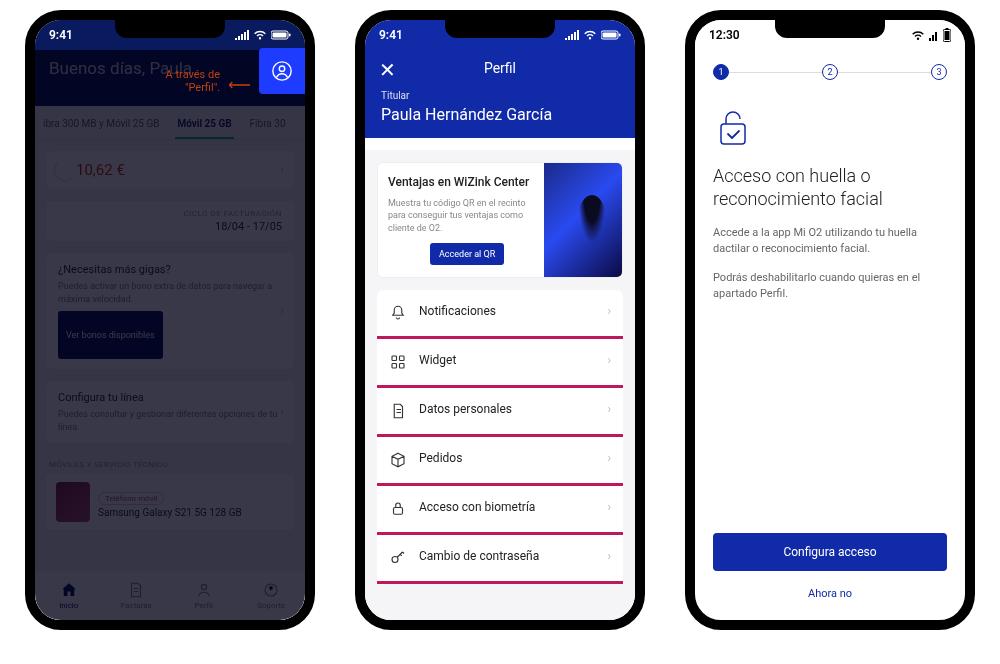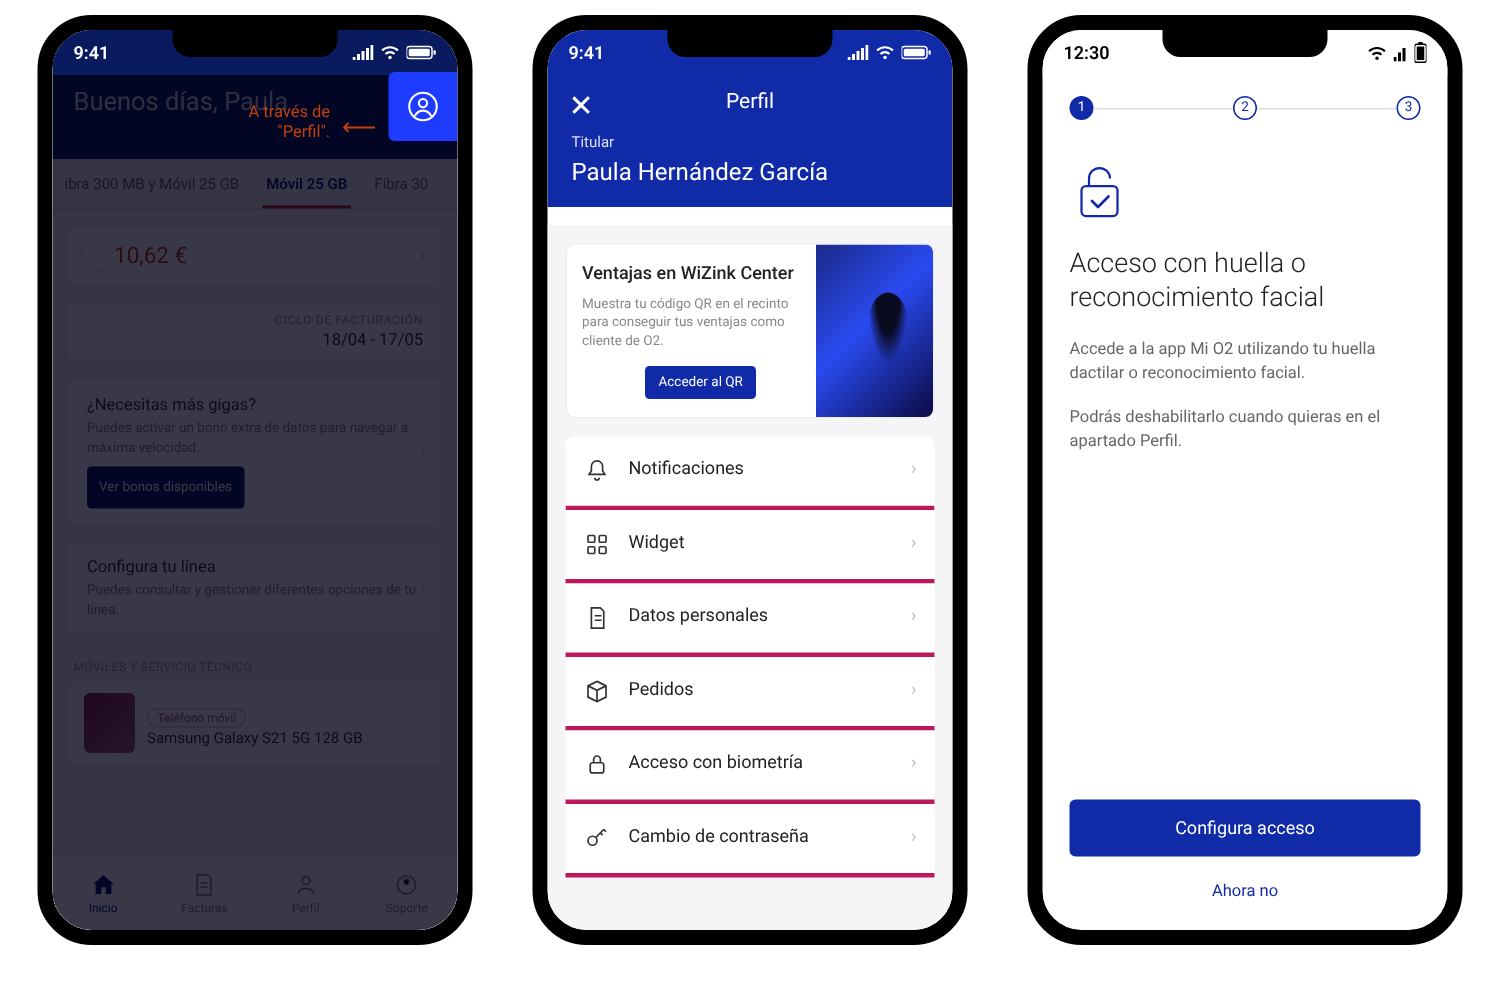--- a/index.html
+++ b/index.html
@@ -42,30 +42,30 @@
   .sicons { display:flex; gap:4px; align-items:center; }
 
   
   .p1-content {
     position:absolute; inset:0; background:#f2f2f4; overflow:hidden;
   }
   .p1-header { background:#0a1a5e; color:#fff; padding:0 0 24px; }
   .p1-greet { font-size:17px; font-weight:400; padding:8px 14px 4px; color:#fff; opacity:.8; }
   .p1-tabs { display:flex; gap:14px; padding:4px 6px 0; font-size:10px; color:#666; border-bottom:1px solid #e0e0e0; background:#f2f2f4;}
   .p1-tab { padding:8px 2px; white-space:nowrap; }
-  .p1-tab.active { color:#0a1a5e; font-weight:600; border-bottom:2px solid #b91c1c; }
+  .p1-tab.active { color:#0a1a5e; font-weight:600; border-bottom:2px solid #22c55e; }
   .p1-card { background:#fff; margin:10px 10px; border-radius:6px; padding:10px 12px; border:1px solid #eee; position:relative; }
   .p1-price { color:#c93a0a; font-size:15px; font-weight:400; padding-left:18px;}
   .p1-row { display:flex; }
   .p1-col { flex:1; }
   .p1-label { font-size:8px; color:#999; letter-spacing:.5px; }
   .p1-val { font-size:11px; color:#333; margin-top:2px;}
   .p1-cardtitle { font-size:11px; color:#333; margin-bottom:4px;}
   .p1-cardtext { font-size:9px; color:#888; line-height:1.4;}
-  .p1-btn-sm { display:inline-block; background:#0a1a5e; color:#fff; font-size:9px; padding:9px 8px; border-radius:3px; margin-top:6px;}
+  .p1-btn-sm { display:inline-block; background:#0a1a5e; color:#fff; font-size:9px; padding:19px 8px; border-radius:3px; margin-top:6px;}
   .p1-sect { font-size:8px; color:#999; padding:6px 14px 0; letter-spacing:.3px;}
   .p1-prod { background:#fff; margin:4px 10px; border-radius:6px; padding:8px 10px; border:1px solid #eee; display:flex; gap:8px; align-items:center;}
   .p1-prodimg { width:34px; height:40px; background:linear-gradient(135deg,#8a2a4a,#b5536d); border-radius:4px;}
   .p1-prodtag { font-size:8px; color:#b34d8a; border:1px solid #e6c2da; border-radius:10px; padding:1px 6px; display:inline-block;}
   .p1-prodname { font-size:10px; color:#333; margin-top:2px;}
   .p1-nav { position:absolute; bottom:0; left:0; right:0; height:50px; background:#fff; border-top:1px solid #eee; display:flex; }
   .p1-navitem { flex:1; display:flex; flex-direction:column; align-items:center; justify-content:center; gap:2px; color:#888; font-size:8px;}
   .p1-navitem.active { color:#0a1a5e; }
   .p1-overlay { position:absolute; inset:0; background:rgba(0,0,20,.78); z-index:30; }
   .p1-callout {

